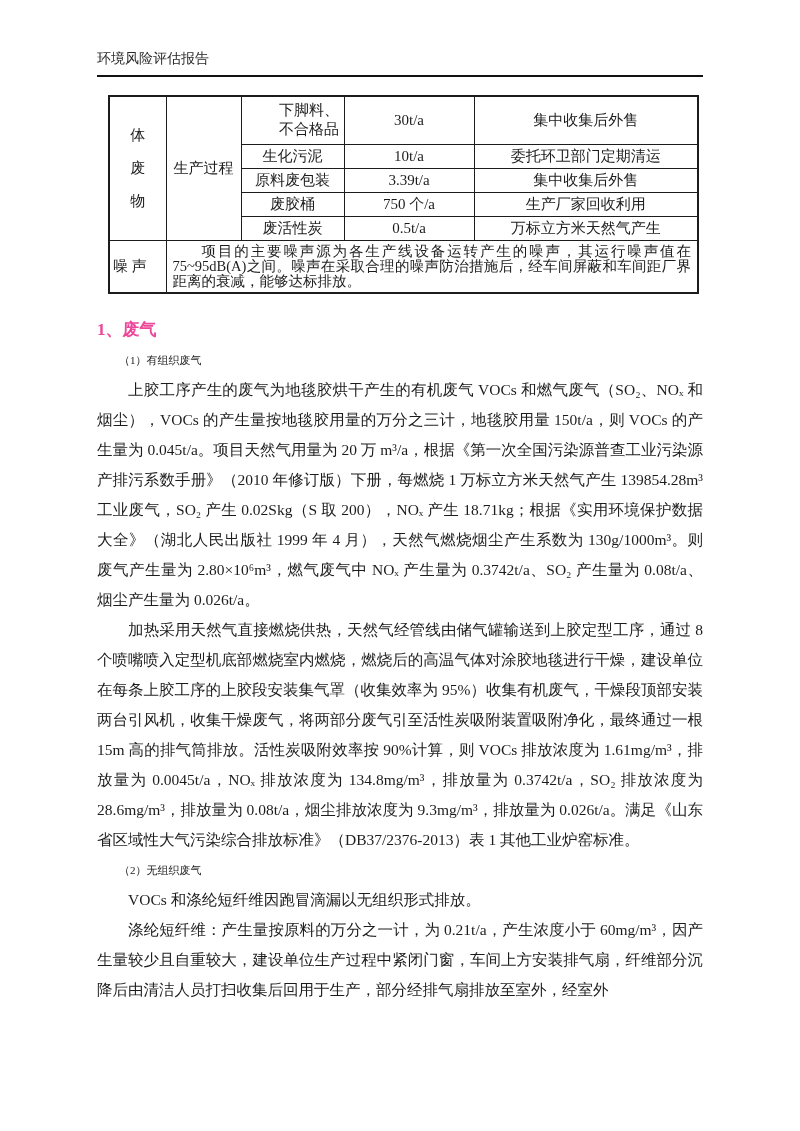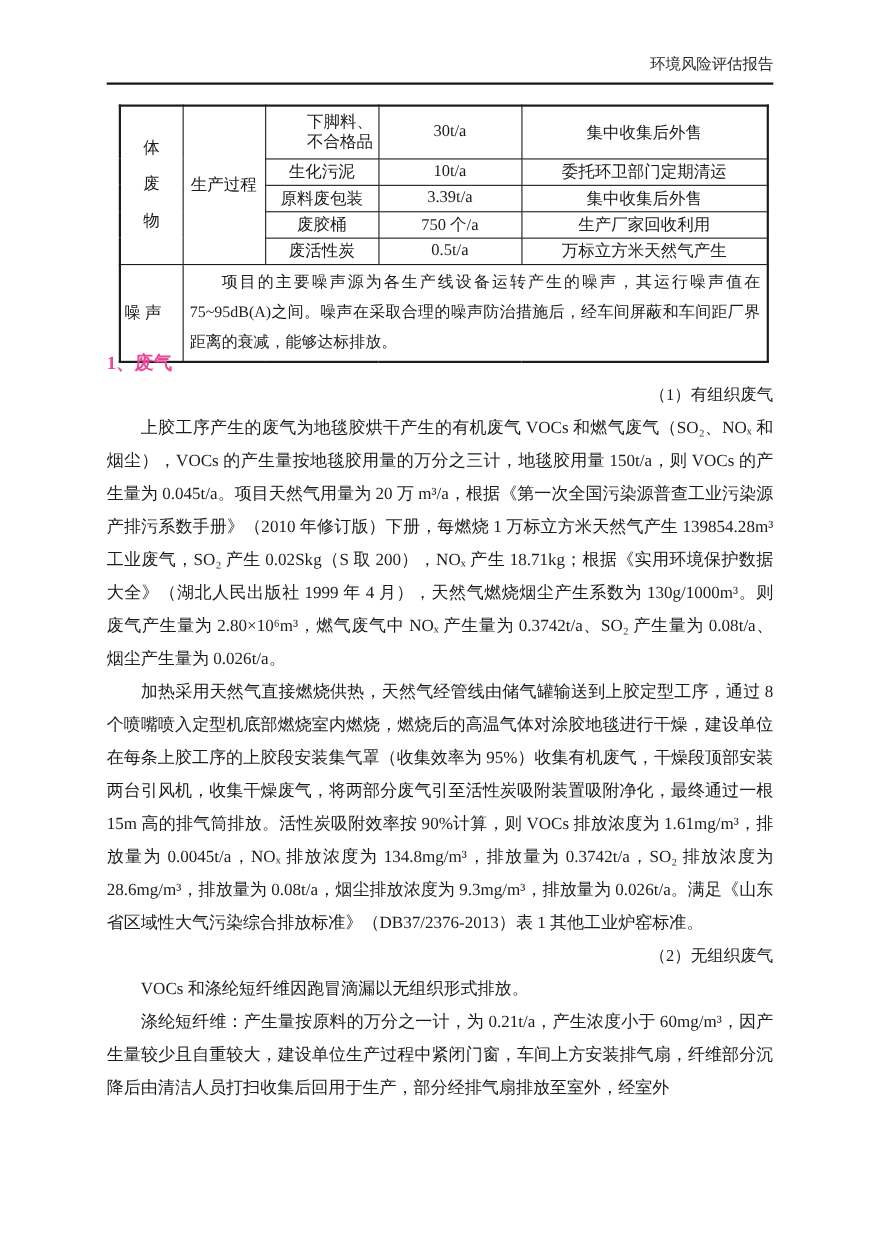--- a/index.html
+++ b/index.html
@@ -9,21 +9,21 @@
     font-family: "Liberation Serif", "DejaVu Serif", "DejaVu Sans", serif;
     color: #1c1c1c;
     position: relative;
     overflow: hidden;
   }
   .page { position: absolute; inset: 0; background: #ffffff; }
 
   
   .header {
     position: absolute; top: 50px; left: 97px; width: 606px;
-    text-align: right; font-size: 14px; color: #2a2a2a;
+    font-size: 14px; color: #2a2a2a;
     padding-bottom: 7px; border-bottom: 2.5px solid #111;
   }
 
   
   .waste-table {
     position: absolute; top: 95px; left: 108px;
     border-collapse: collapse; table-layout: fixed;
     width: 589px; font-size: 15px; color: #1c1c1c;
   }
   .waste-table td { border: 1px solid #1c1c1c; padding: 2px 3px; }
@@ -32,34 +32,34 @@
   .waste-table td.row-tall { height: 48px; padding-left: 36px; }
   .waste-table td.row-std { height: 24px; }
   td.v-label {
     text-align: center; vertical-align: middle;
     word-break: break-all; line-height: 33px;
     padding: 0 19px;
   }
   td.noise-label { text-align: left; vertical-align: middle; white-space: nowrap; }
   td.noise-text {
     text-align: justify; text-indent: 2em;
-    font-size: 14.5px; line-height: 27px;
+    font-size: 14.5px; line-height: 15px;
     padding: 3px 6px; vertical-align: middle;
   }
 
   
   .content {
     position: absolute; top: 303px; left: 97px; width: 606px;
   }
   .section-title {
     font-size: 17px; font-weight: bold; line-height: 31px;
     margin-top: 11px; color: #ec4899;
   }
   .sub-title {
-    font-size: 15px; line-height: 30px; text-indent: 2em; text-align: right;
+    font-size: 11px; line-height: 30px; text-indent: 2em;
   }
   .body-para {
     font-size: 15.5px; line-height: 30px; text-indent: 2em;
     text-align: justify;
   }
   .body-para.no-justify { text-align: left; }
 
   
   .footer {
     position: absolute; top: 1045px; left: 97px; width: 606px;

